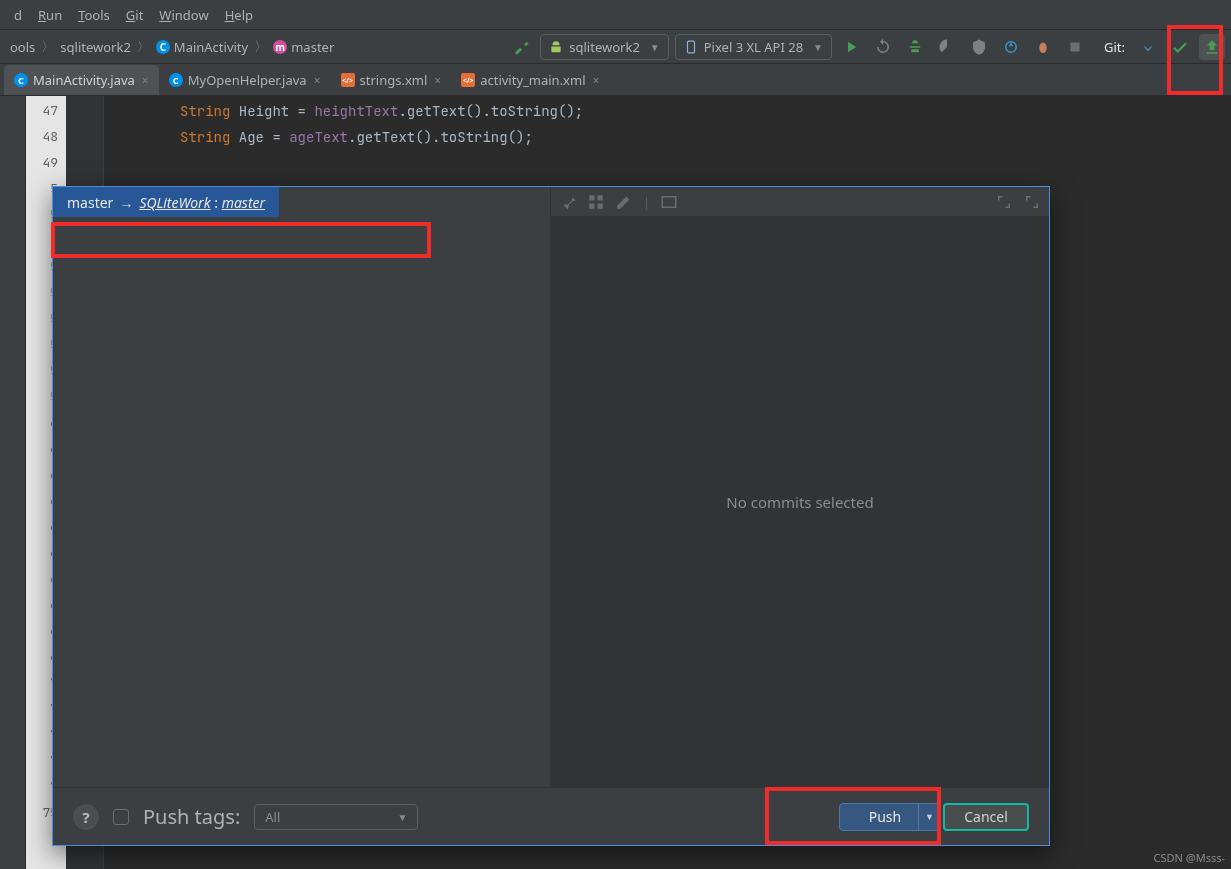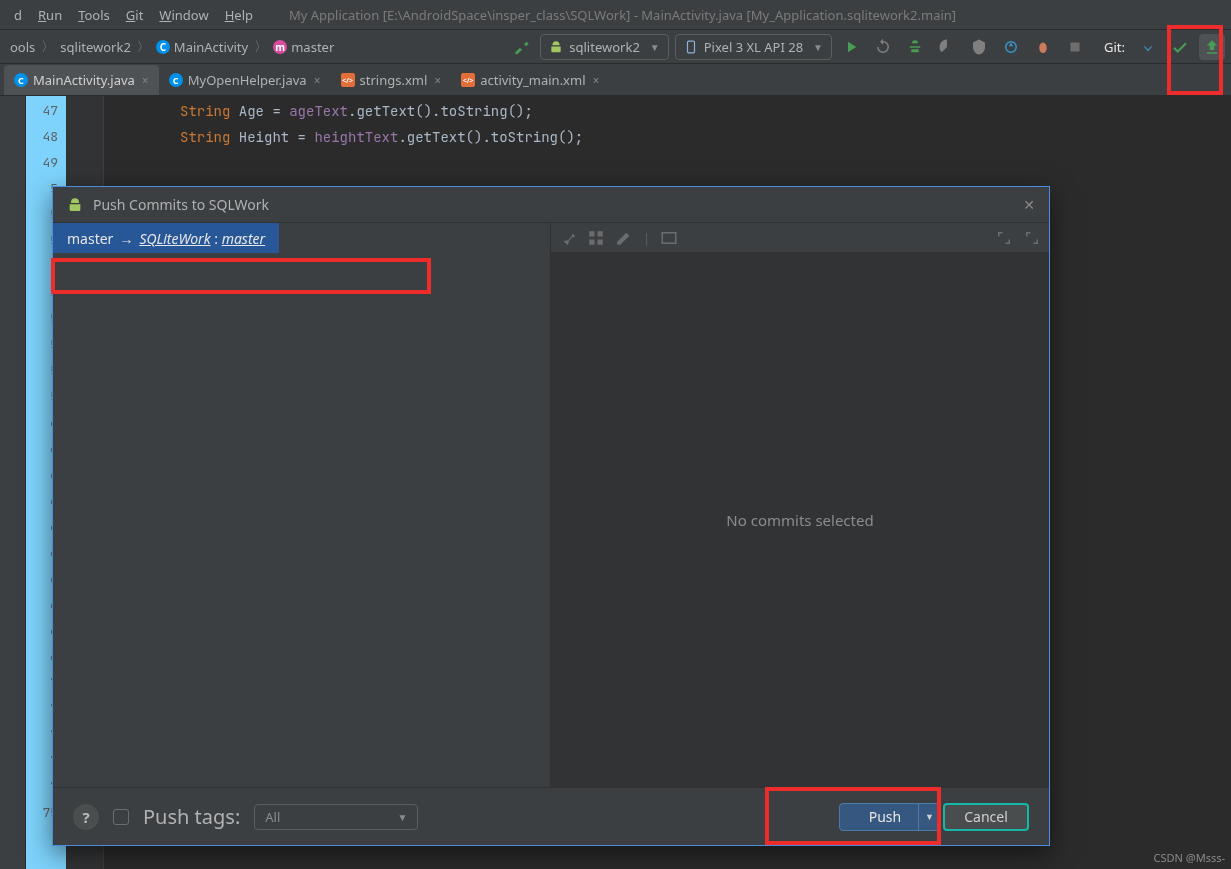--- a/index.html
+++ b/index.html
@@ -119,21 +119,21 @@
   display:flex;
   background:#2b2b2b;
 }
 .side-rail {
   width:26px;
   background:#3c3f41;
   border-right:1px solid #2b2b2b;
 }
 .gutter {
   width:40px;
-  background:#7dd3fc;
+  background:#e5e5e5;
   color:#606366;
   font-family:"JetBrains Mono",Consolas,monospace;
   font-size:13px;
   padding-top:2px;
   text-align:right;
 }
 .gutter div { padding:0 8px 0 0; height:26px;line-height:26px; }
 .mark-strip { width:16px;background:#313335; }
 .fold-strip { width:22px;background:#313335;border-right:1px solid #3c3f41; }
 .code {
@@ -291,21 +291,20 @@
 </head>
 <body>
 
 <div class="menu-bar">
   <span class="menu-item">d</span>
   <span class="menu-item"><u>R</u><span></span>un</span>
   <span class="menu-item"><u>T</u>ools</span>
   <span class="menu-item"><u>G</u>it</span>
   <span class="menu-item"><u>W</u>indow</span>
   <span class="menu-item"><u>H</u>elp</span>
-  <span class="title-text">My Application [E:\AndroidSpace\insper_class\SQLWork] - MainActivity.java [My_Application.sqlitework2.main]</span>
 </div>
 
 <div class="toolbar">
   <div class="breadcrumb">
     <span class="bc-item">ools</span>
     <span class="bc-sep">〉</span>
     <span class="bc-item">sqlitework2</span>
     <span class="bc-sep">〉</span>
     <span class="bc-item">
       <span class="bc-icon bc-c">C</span>
@@ -450,34 +449,27 @@
       <div>7</div>
       <div>7</div>
       <div>7</div>
       <div>7</div>
       <div>7</div>
       <div>75</div>
     </div>
   <div class="mark-strip"></div>
   <div class="fold-strip"></div>
   <div class="code">
+    <div><span class="kw">String</span> Height = <span class="fld">heightText</span><span>.getText().toString();</span></div>
     <div><span class="kw">String</span> Age = <span class="fld">ageText</span><span>.getText().toString();</span></div>
-    <div><span class="kw">String</span> Height = <span class="fld">heightText</span><span>.getText().toString();</span></div>
     <div></div>
   </div>
 </div>
 
 <div class="dialog">
-  <div class="dlg-title">
-    <svg class="droid-icon" style="width:16px;height:16px;" viewBox="0 0 24 24">
-        <path fill="#a1c85f" d="M6 8a6 6 0 0112 0v1H6V8zm-2 3h16v8a2 2 0 01-2 2H6a2 2 0 01-2-2v-8z"></path>
-      </svg>
-    <span>Push Commits to SQLWork</span>
-    <span class="close">✕</span>
-  </div>
 
   <div class="dlg-body" style="position:relative;">
     <div class="dlg-left">
       <div class="branch-row">
         <span>master</span>
         <span class="branch-arrow">→</span>
         <a href="#">SQLiteWork</a>
         <span>&nbsp;:&nbsp;</span>
         <a href="#">master</a>
       </div>

